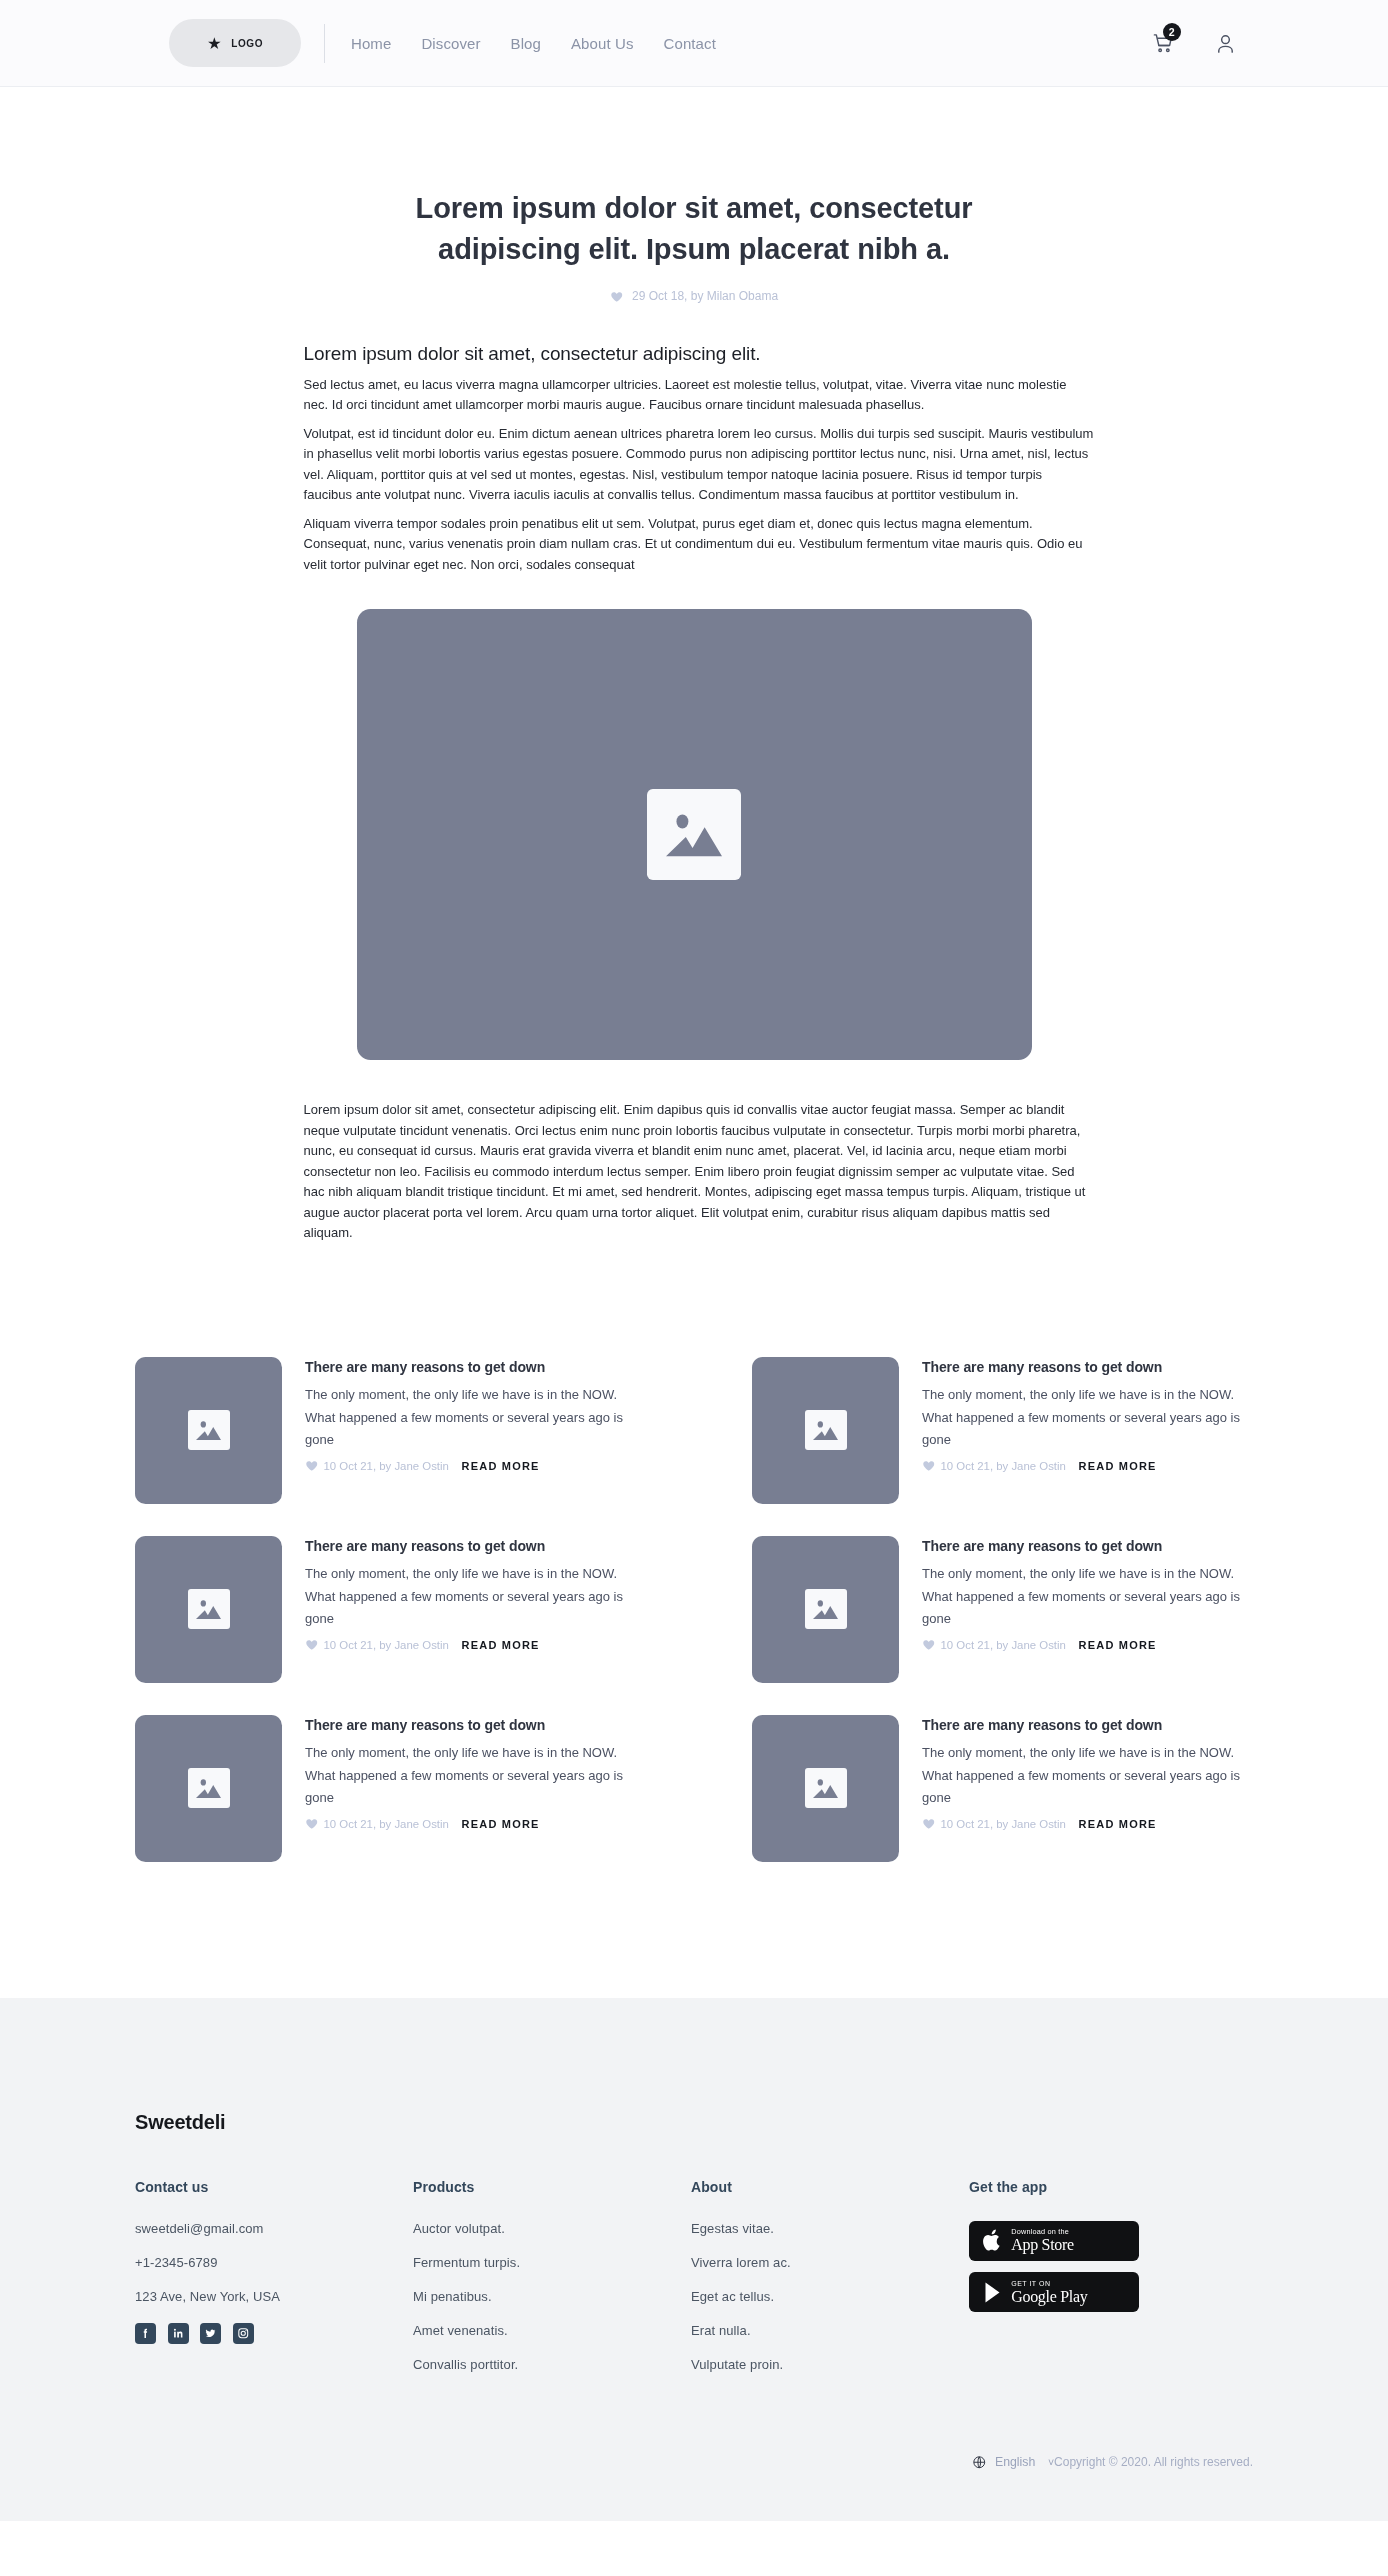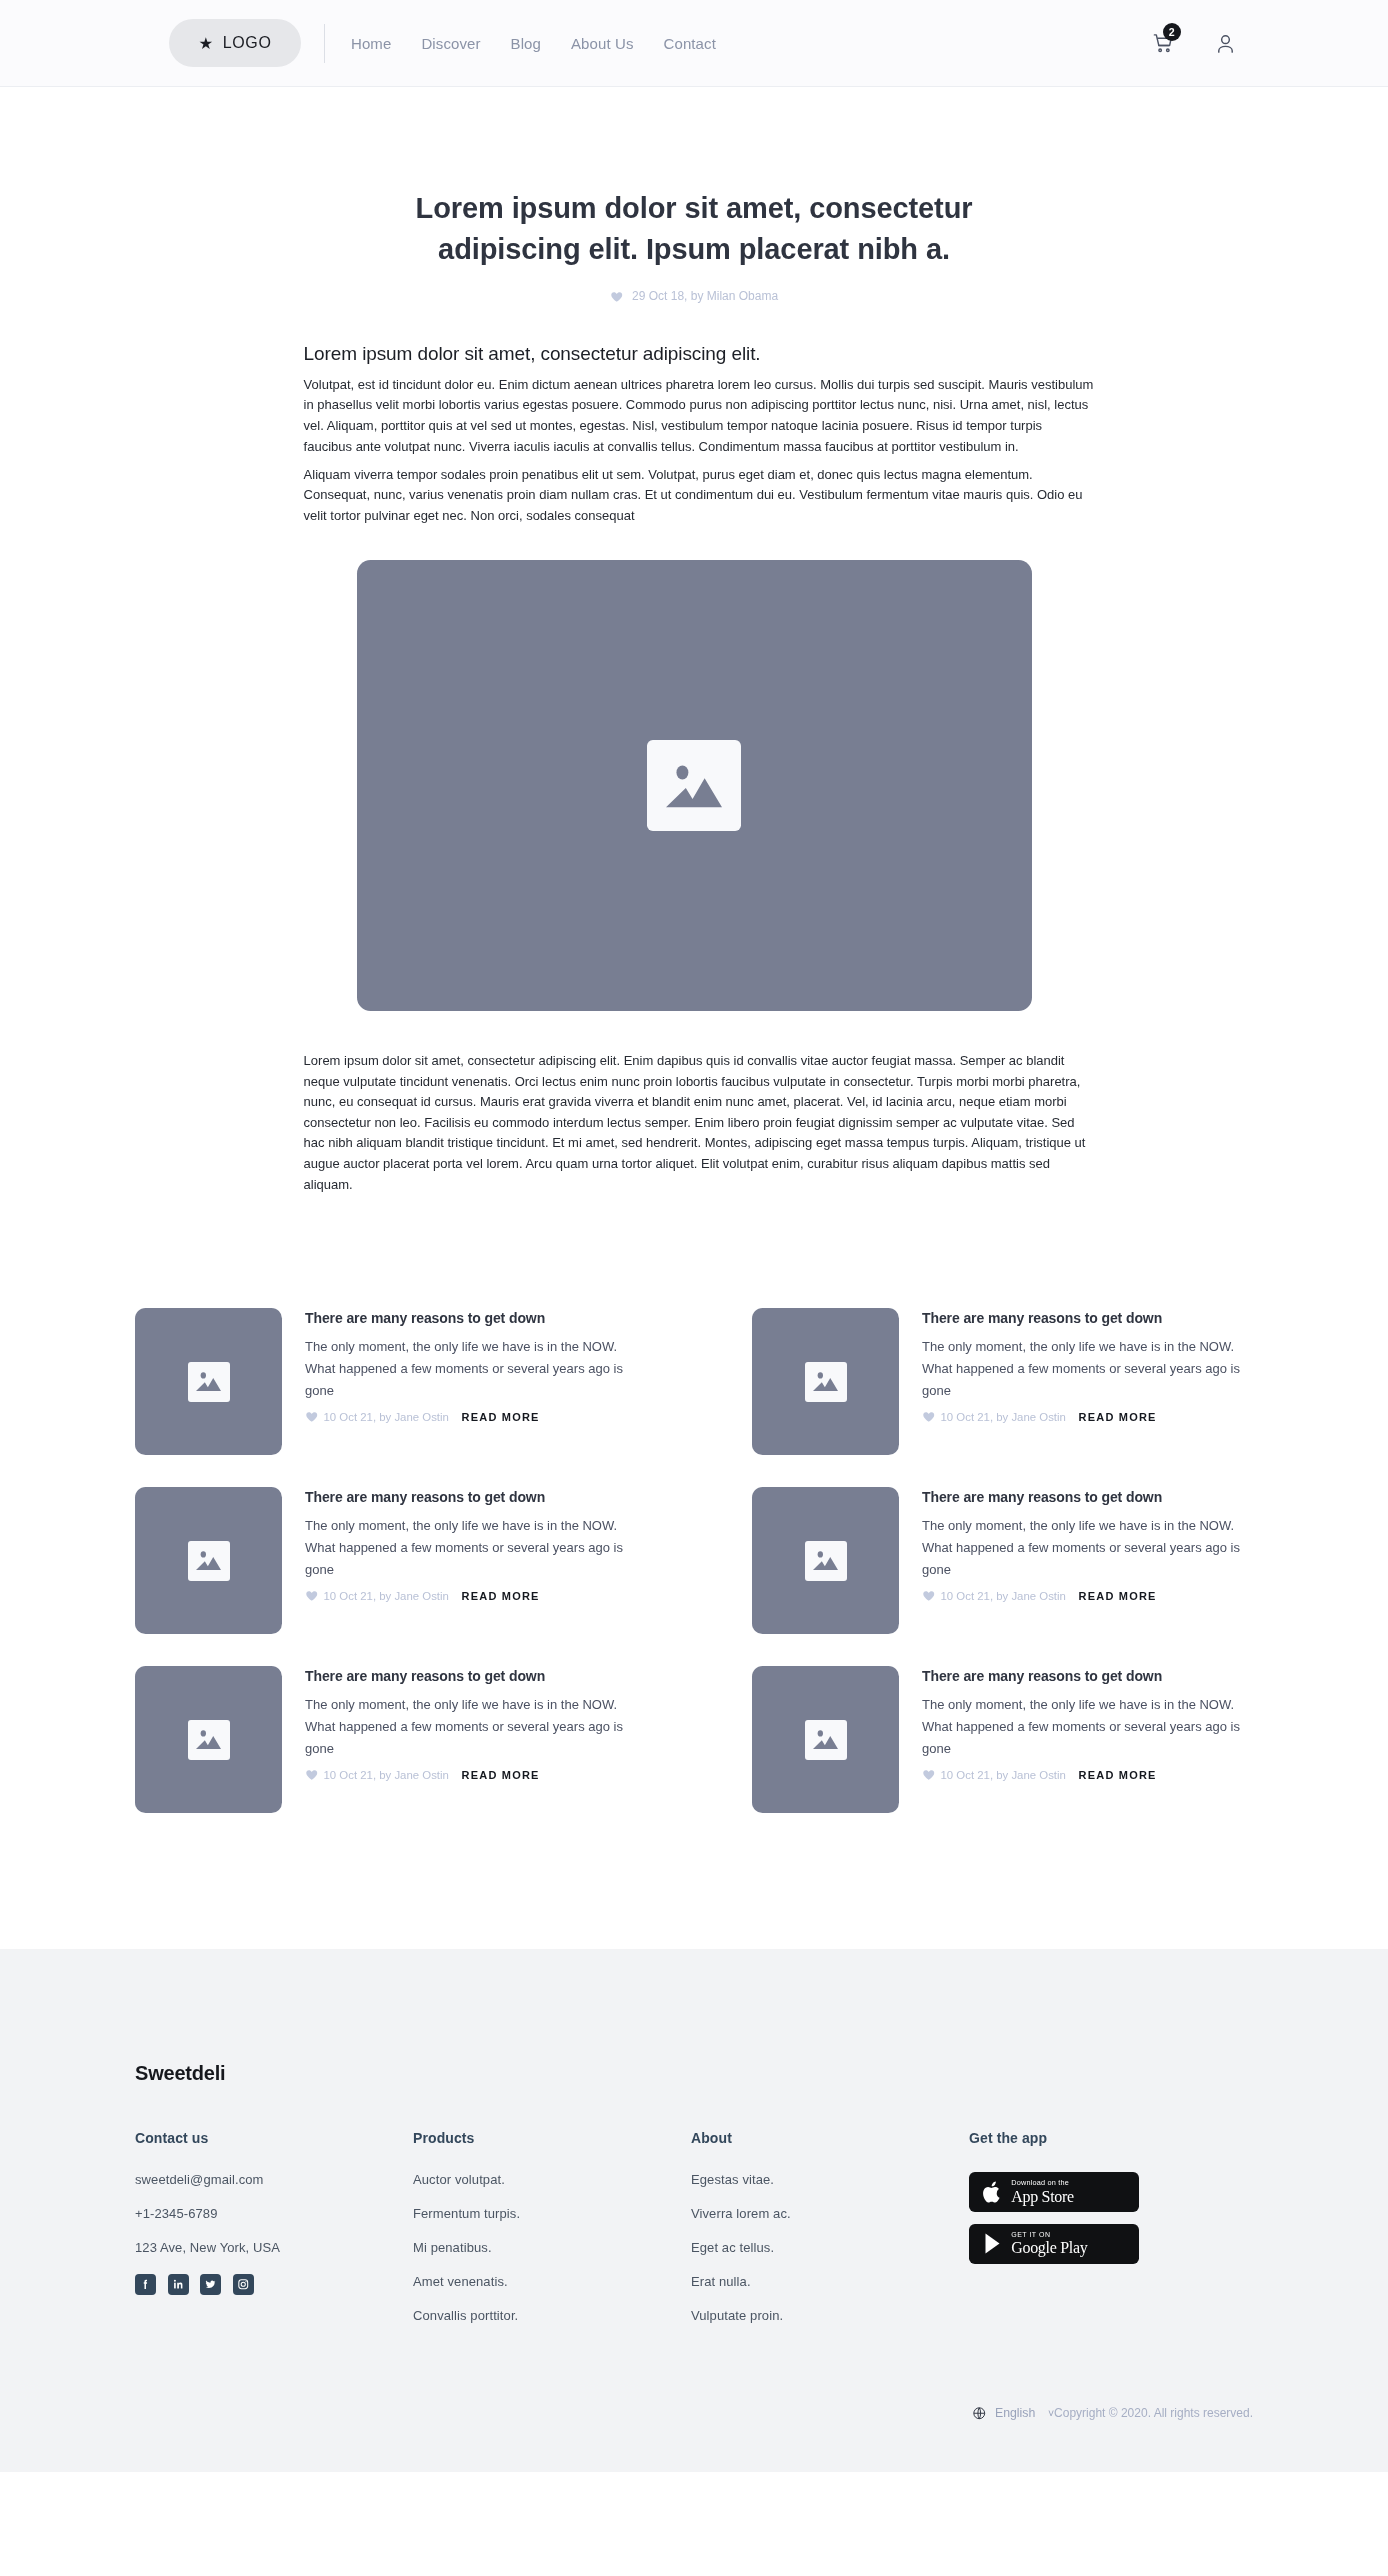--- a/index.html
+++ b/index.html
@@ -29,22 +29,22 @@
     background: #e6e7ea;
     display: flex;
     align-items: center;
     justify-content: center;
     gap: 9.6px;
     cursor: pointer;
     flex: none;
   }
   .logo-star { font-size: 16.4px; color: #1b1d23; line-height: 1; }
   .logo-text {
-    font-size: 16px;
-    font-weight: 400;
+    font-size: 10px;
+    font-weight: 700;
     letter-spacing: 0.6px;
     color: #1b1d23;
   }
   .nav-div {
     width: 1px;
     height: 39px;
     background: #dcdfe6;
     margin: 0 26px 0 23px;
     flex: none;
   }
@@ -323,20 +323,21 @@
   <h1 class="article-title">Lorem ipsum dolor sit amet, consectetur adipiscing elit. Ipsum placerat nibh a.</h1>
   <div class="article-meta">
     <svg class="heart" viewBox="0 0 24 24" fill="#c2cade">
       <path d="M12 21s-8.2-5.3-9.5-10.2C1.4 6.9 3.8 4 7 4c2 0 3.8 1.2 5 3 1.2-1.8 3-3 5-3 3.2 0 5.6 2.9 4.5 6.8C20.2 15.7 12 21 12 21z"></path>
     </svg>
     <span>29 Oct 18, by Milan Obama</span>
   </div>
 
   <div class="article-body">
     <h3 class="body-h3">Lorem ipsum dolor sit amet, consectetur adipiscing elit.</h3>
+    <p class="body-p">Sed lectus amet, eu lacus viverra magna ullamcorper ultricies. Laoreet est molestie tellus, volutpat, vitae. Viverra vitae nunc molestie nec. Id orci tincidunt amet ullamcorper morbi mauris augue. Faucibus ornare tincidunt malesuada phasellus.</p>
     <p class="body-p">Volutpat, est id tincidunt dolor eu. Enim dictum aenean ultrices pharetra lorem leo cursus. Mollis dui turpis sed suscipit. Mauris vestibulum in phasellus velit morbi lobortis varius egestas posuere. Commodo purus non adipiscing porttitor lectus nunc, nisi. Urna amet, nisl, lectus vel. Aliquam, porttitor quis at vel sed ut montes, egestas. Nisl, vestibulum tempor natoque lacinia posuere. Risus id tempor turpis faucibus ante volutpat nunc. Viverra iaculis iaculis at convallis tellus. Condimentum massa faucibus at porttitor vestibulum in.</p>
     <p class="body-p">Aliquam viverra tempor sodales proin penatibus elit ut sem. Volutpat, purus eget diam et, donec quis lectus magna elementum. Consequat, nunc, varius venenatis proin diam nullam cras. Et ut condimentum dui eu. Vestibulum fermentum vitae mauris quis. Odio eu velit tortor pulvinar eget nec. Non orci, sodales consequat</p>
   </div>
 
   <div class="hero-img">
     <div class="ph-box">
       <svg width="60" height="56" viewBox="0 0 62 58" fill="#787e92">
         <ellipse cx="19" cy="15" rx="6.2" ry="7.2"></ellipse>
         <path d="M2 51h58L42 21 29.5 42.5 22.5 31z"></path>
       </svg>

